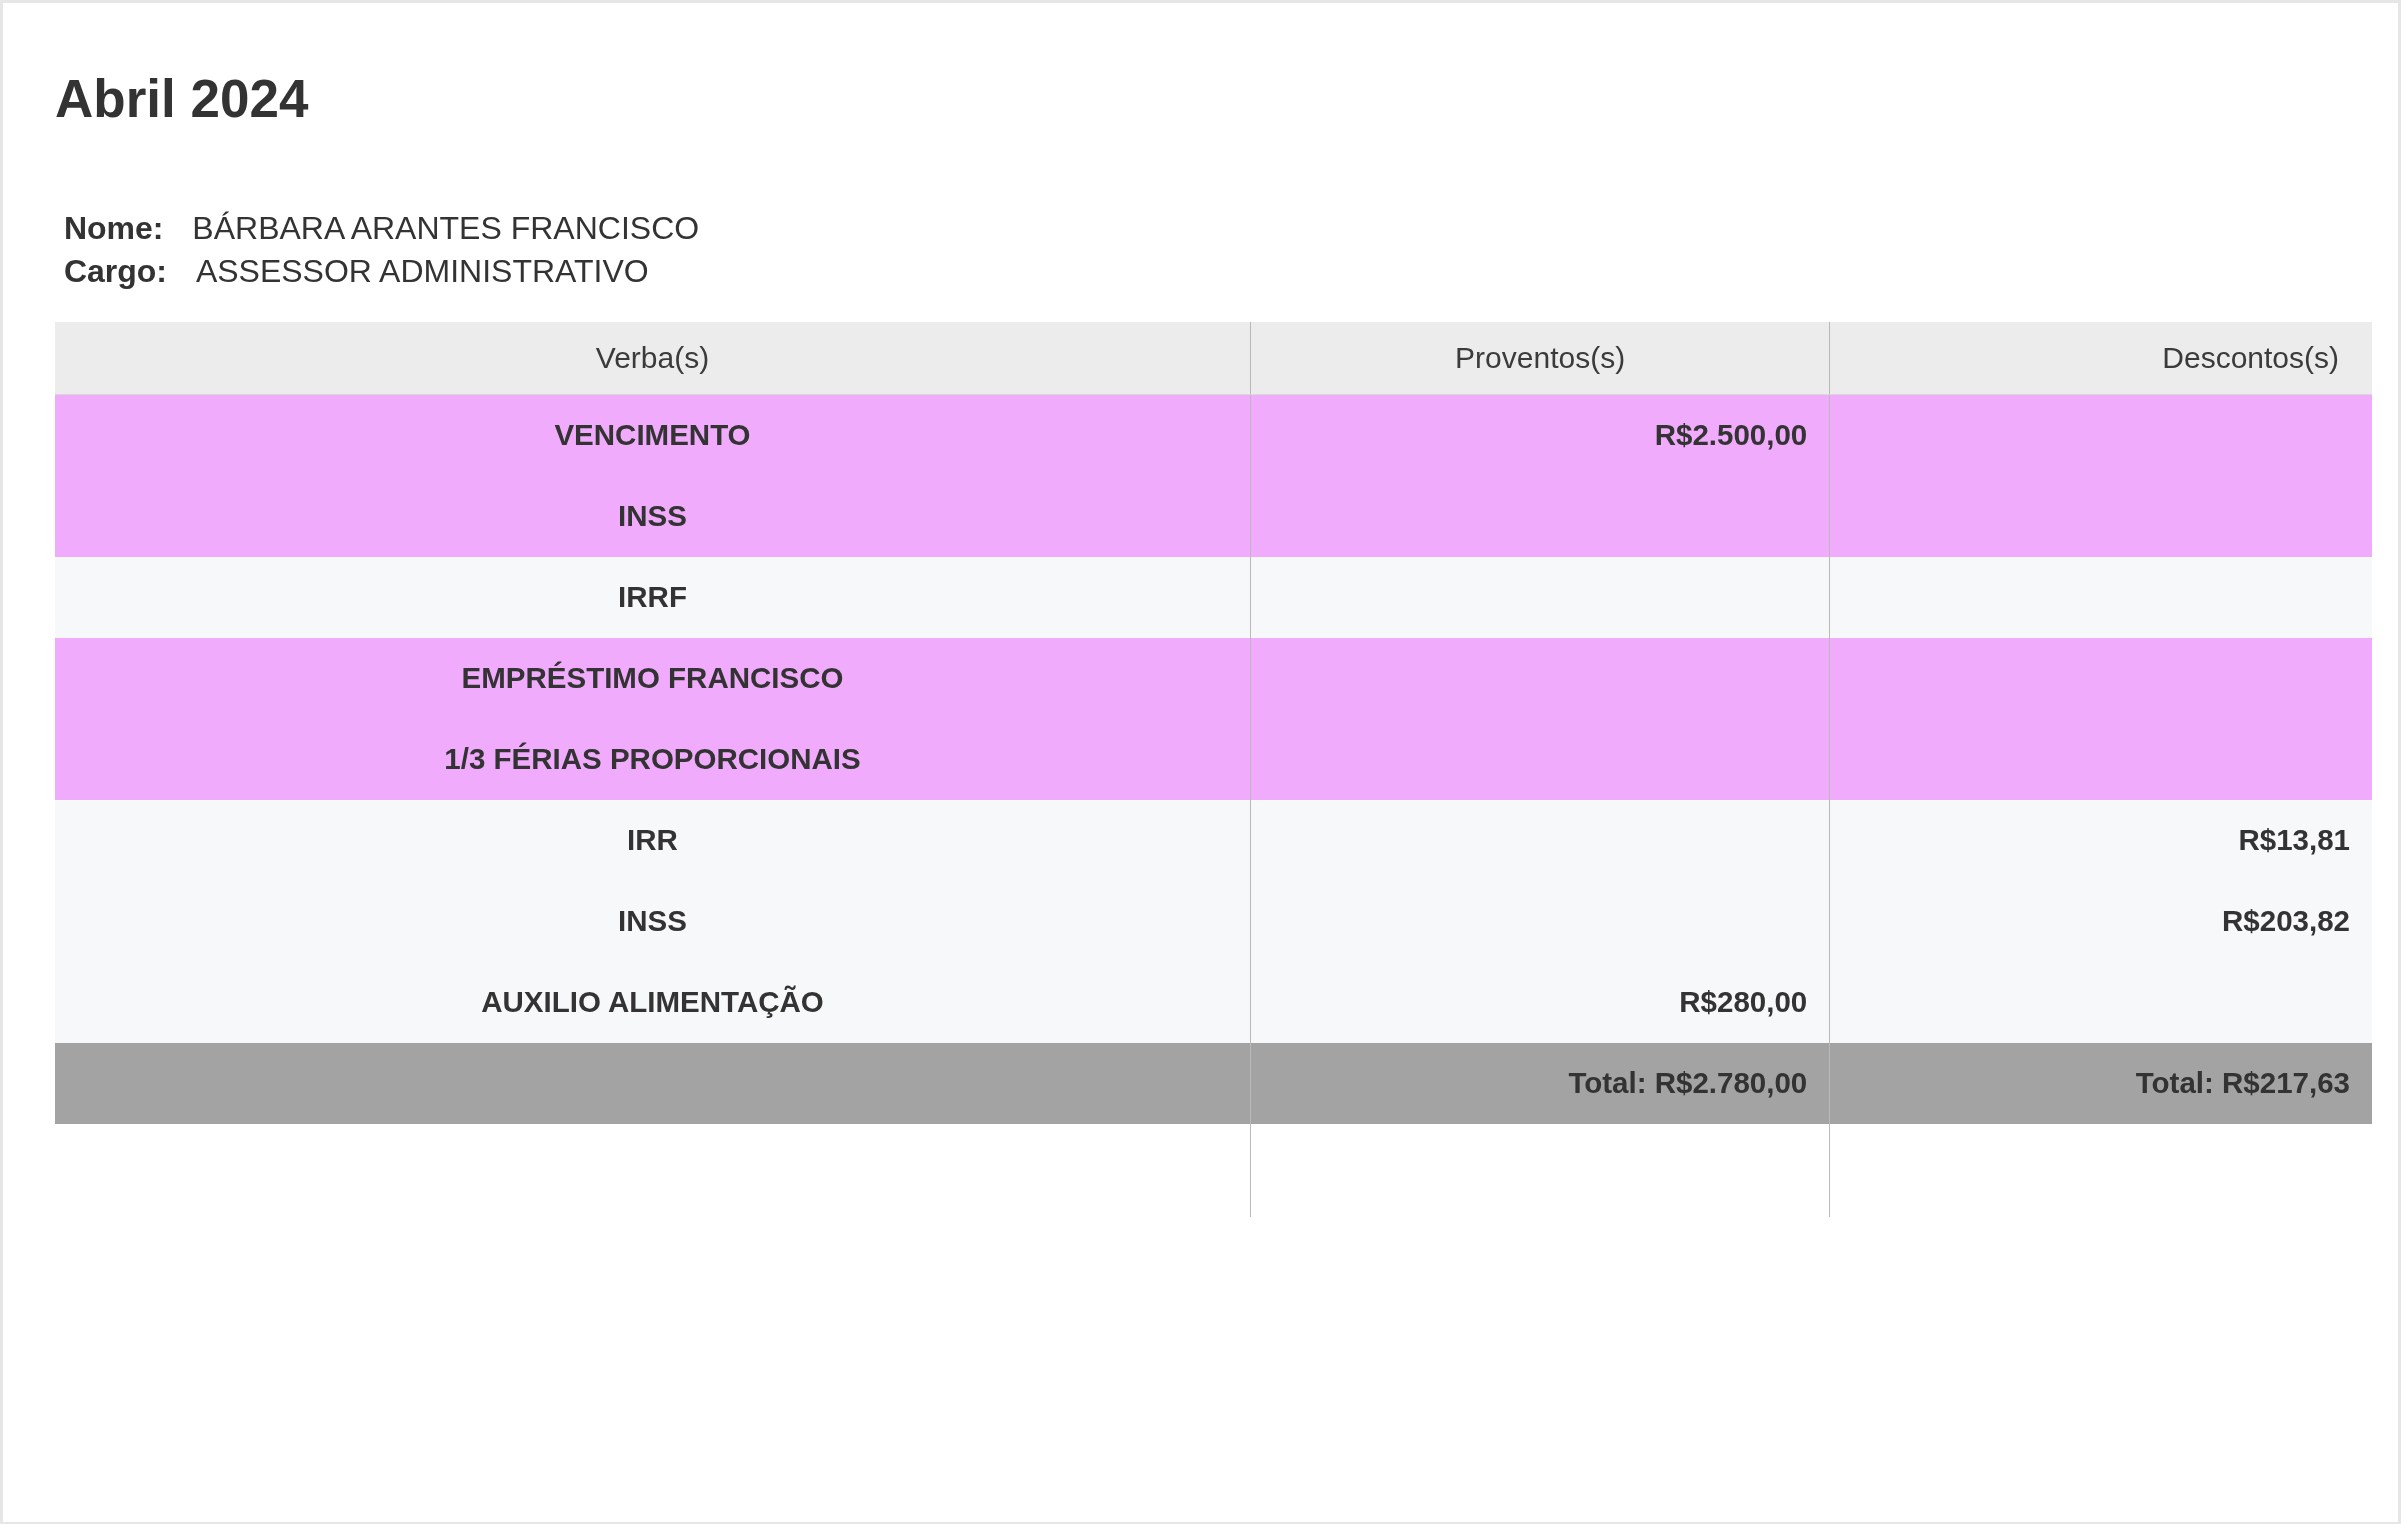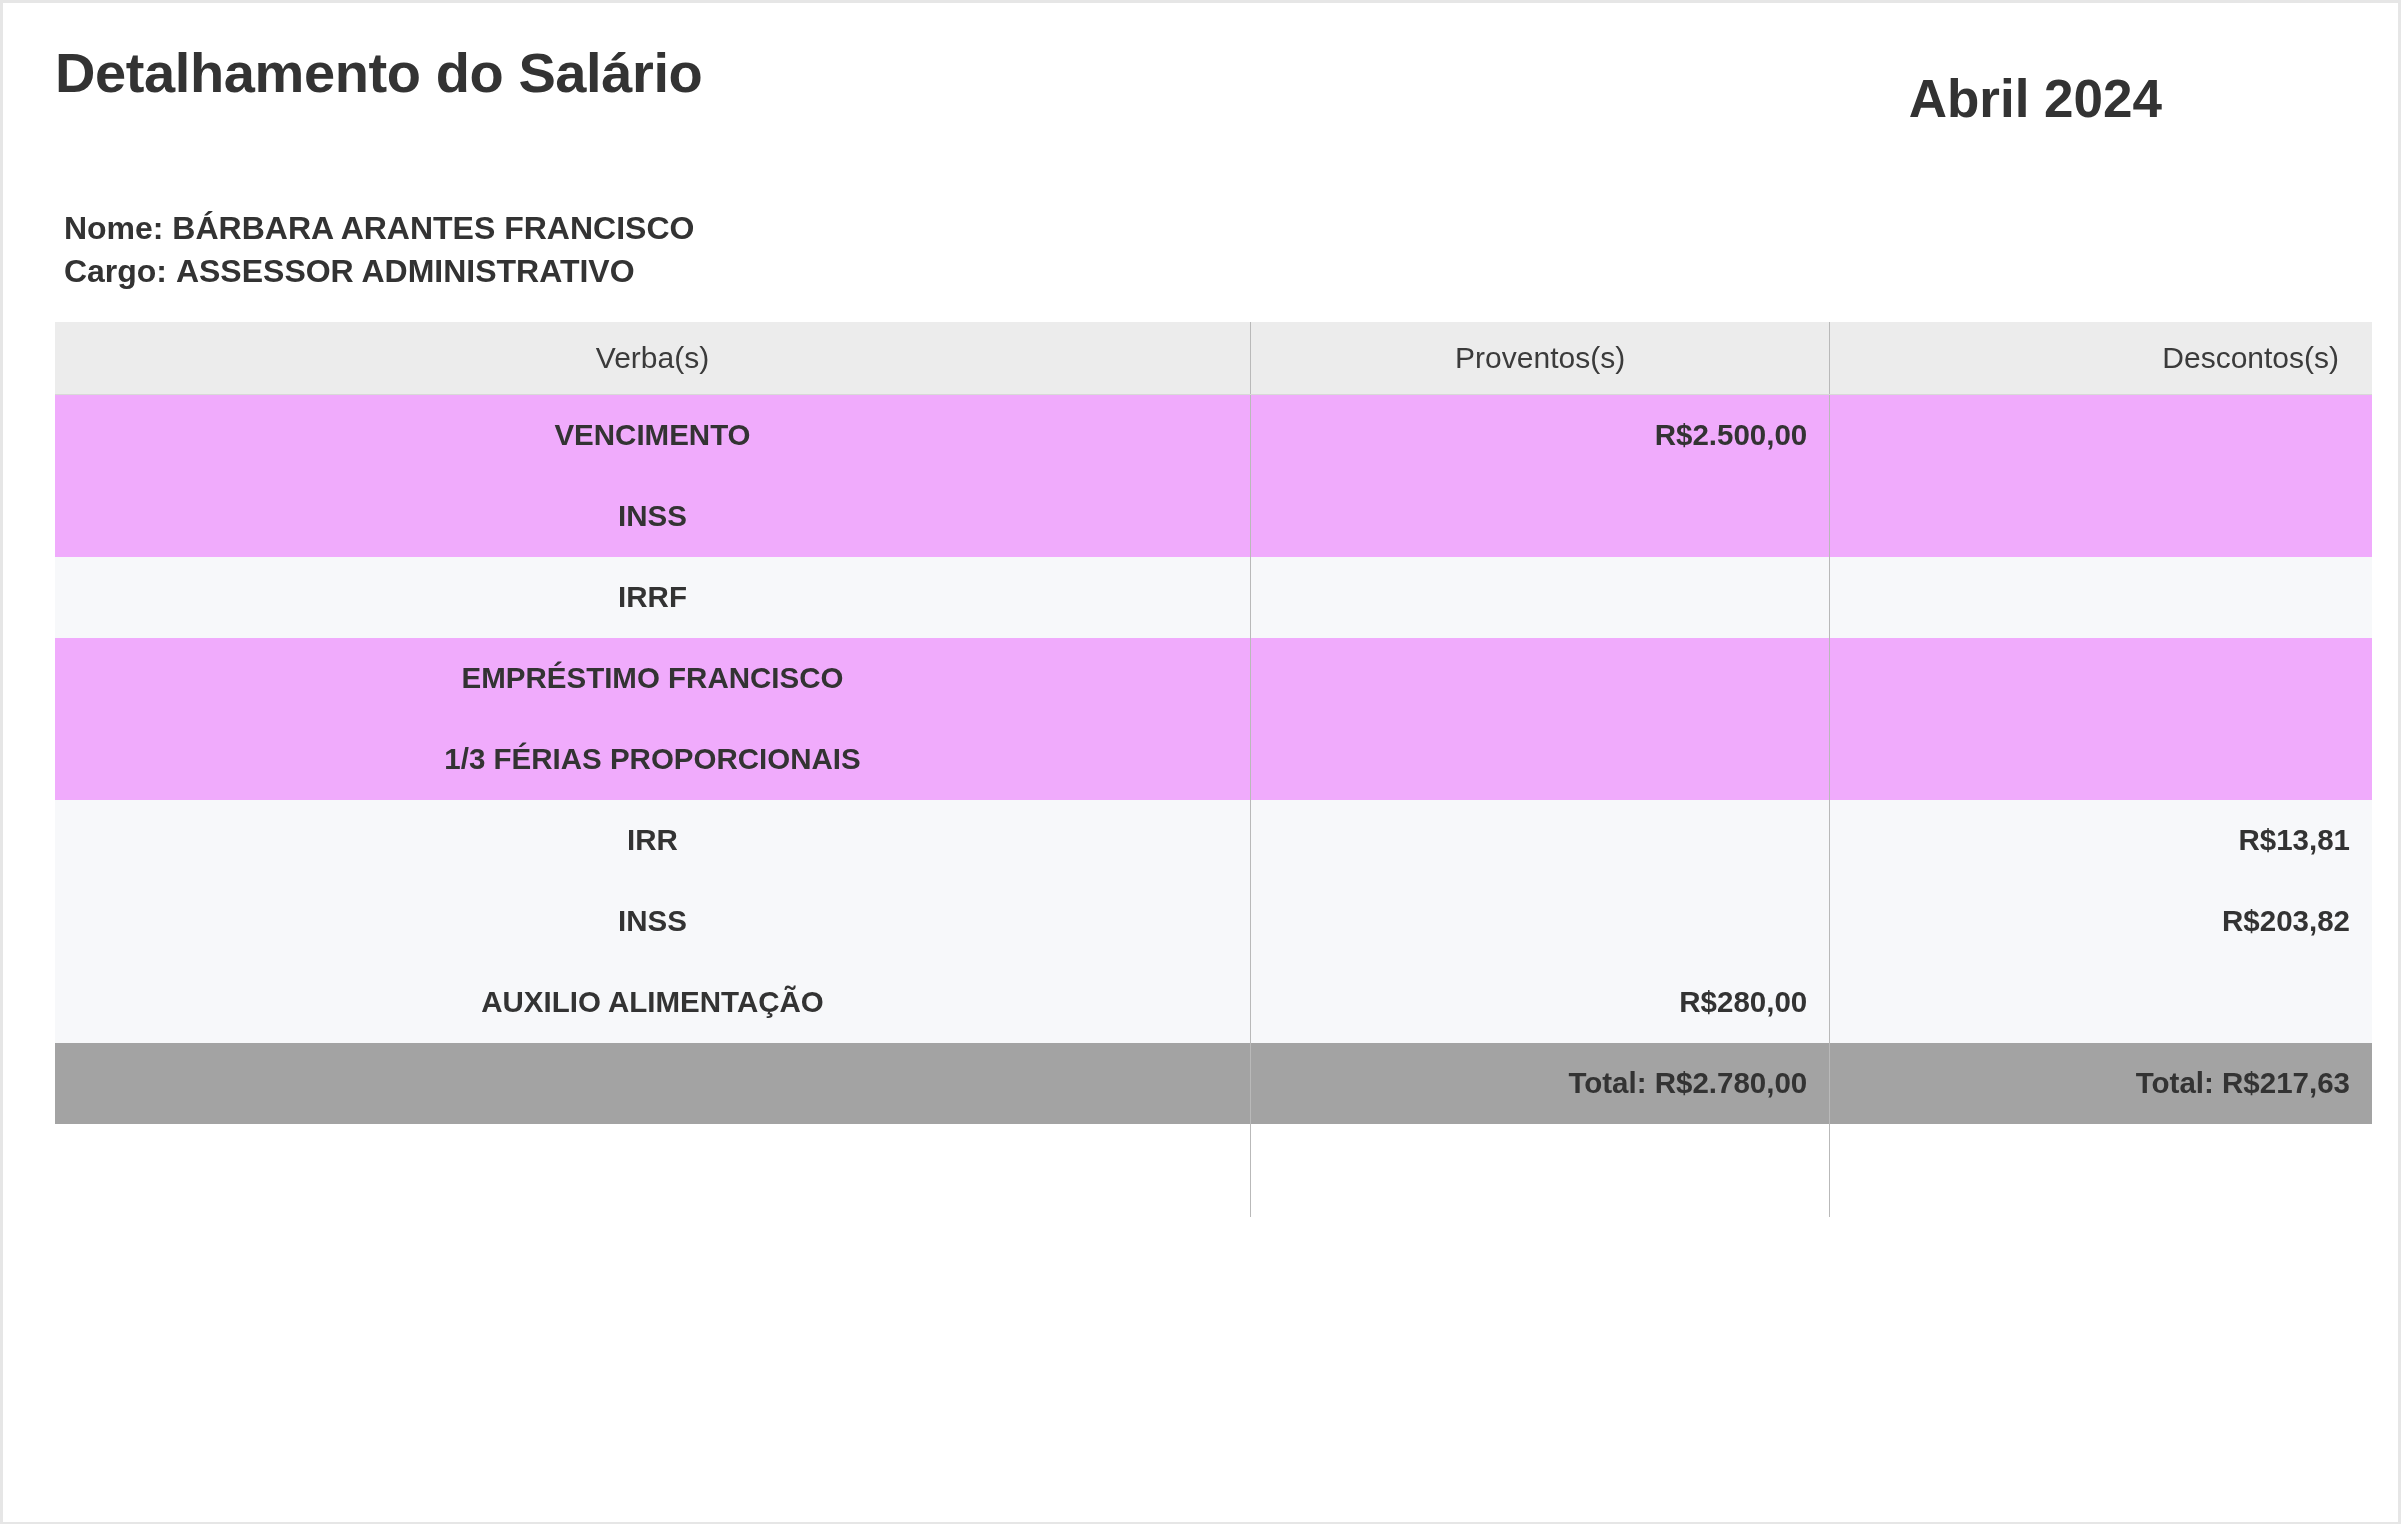--- a/index.html
+++ b/index.html
@@ -63,21 +63,22 @@
     color: #333333;
     white-space: nowrap;
   }
 
   .meta-label {
     font-weight: bold;
     margin-top: 44px;
   }
 
   .meta-value {
-    font-weight: bold;
+    font-weight: normal;
+    margin-left: 20px;
   }
 
   .table-wrap {
     margin-top: 28px;
   }
 
   table.salary {
     border-collapse: collapse;
     width: 2317px;
     table-layout: fixed;
@@ -126,21 +127,20 @@
     height: 55px;
   }
 </style>
 </head>
 <body>
 
 <div class="page">
   <div class="inner">
 
     <div class="header-row">
-      <div class="doc-title">Detalhamento do Salário</div>
       <div class="doc-period">Abril 2024</div>
     </div>
 
     <div class="meta">
       <div class="meta-line">
         <span class="meta-label">Nome:</span>
         <span class="meta-value">BÁRBARA ARANTES FRANCISCO</span>
       </div>
       <div class="meta-line">
         <span class="meta-label">Cargo:</span>

